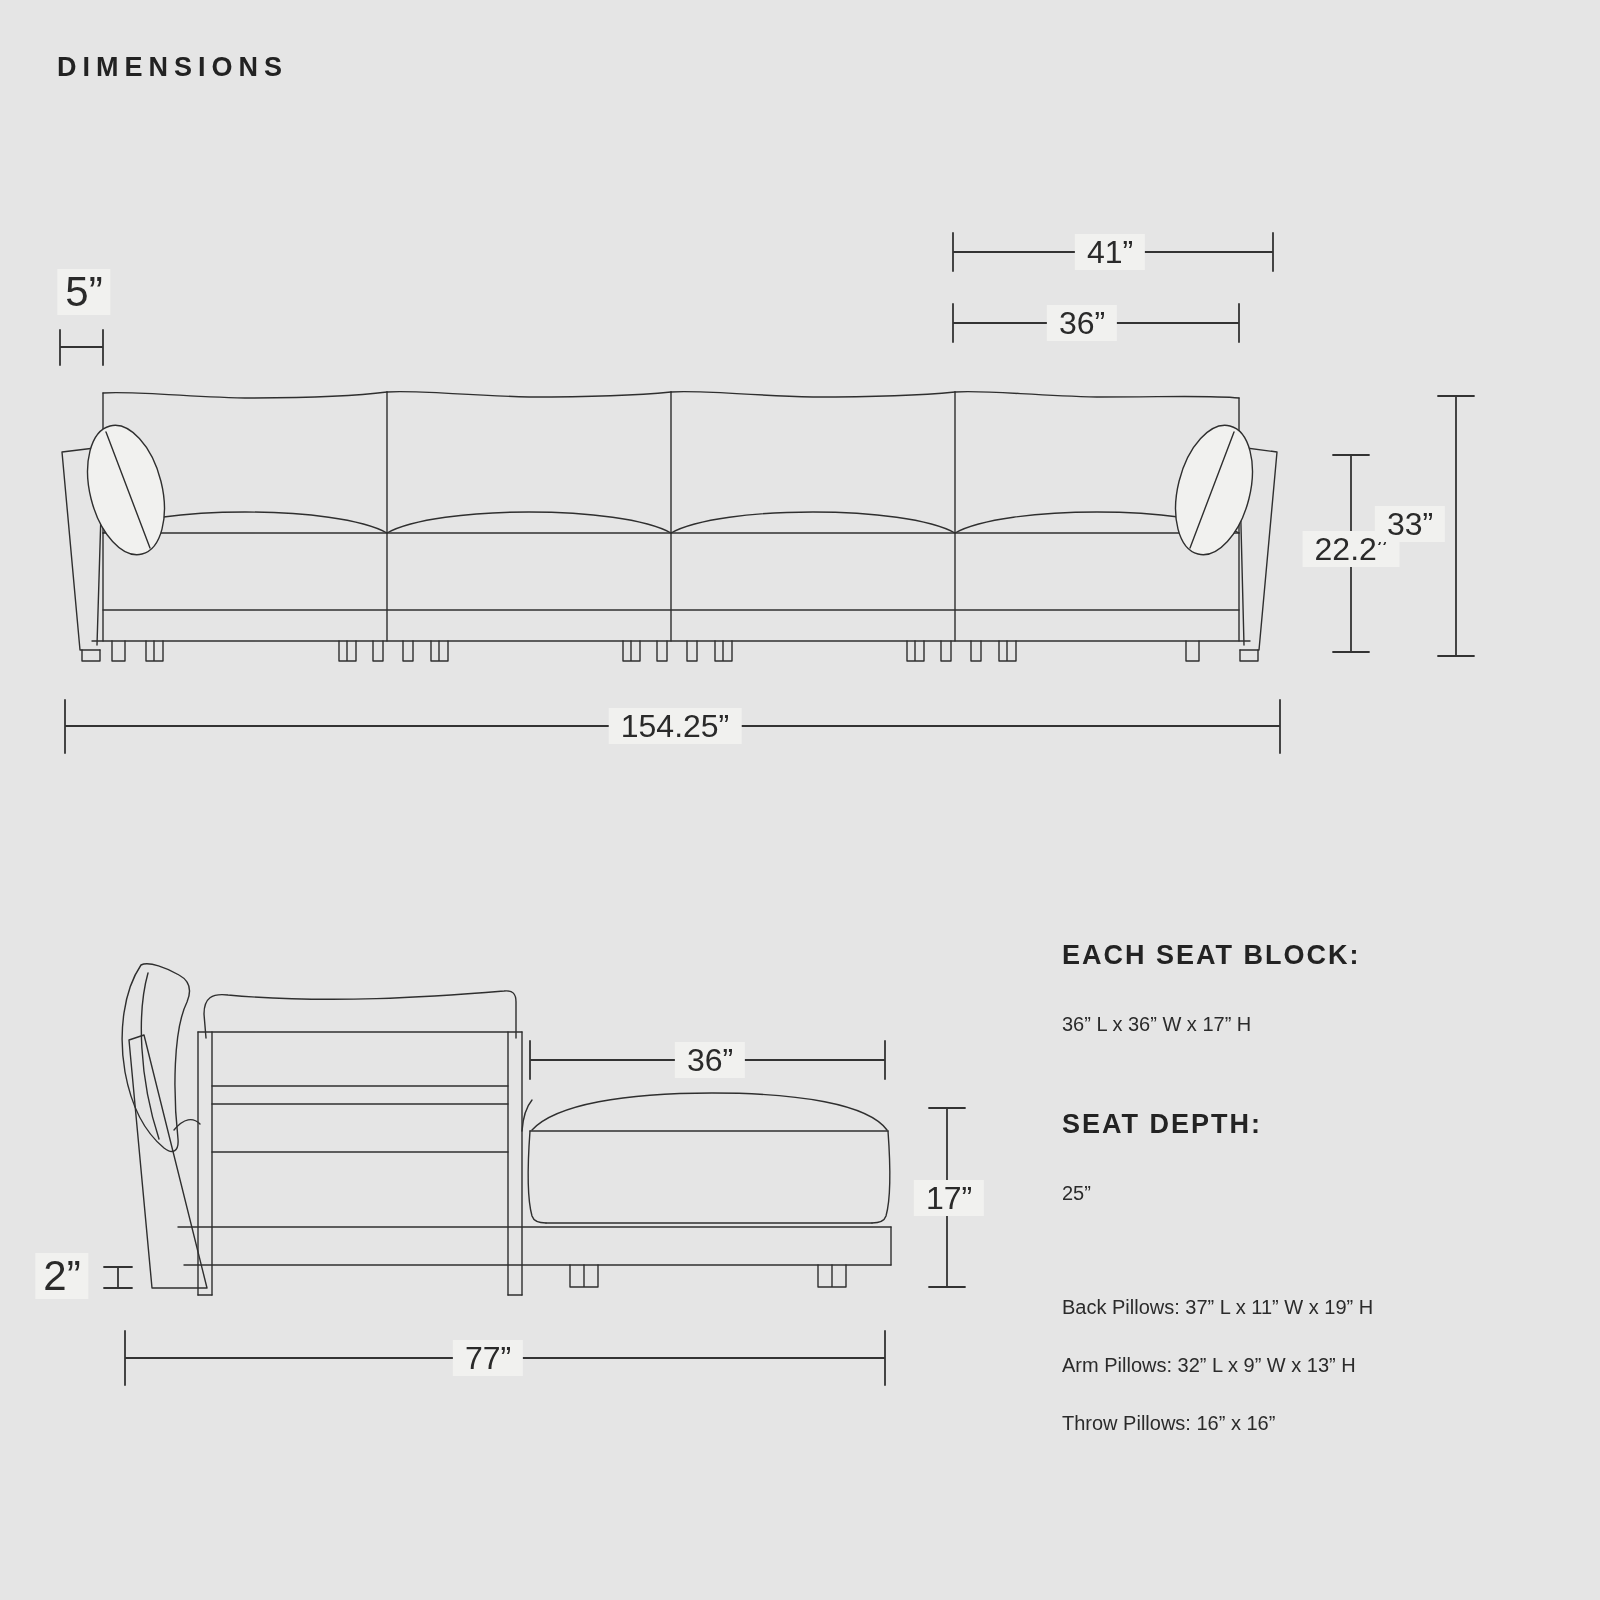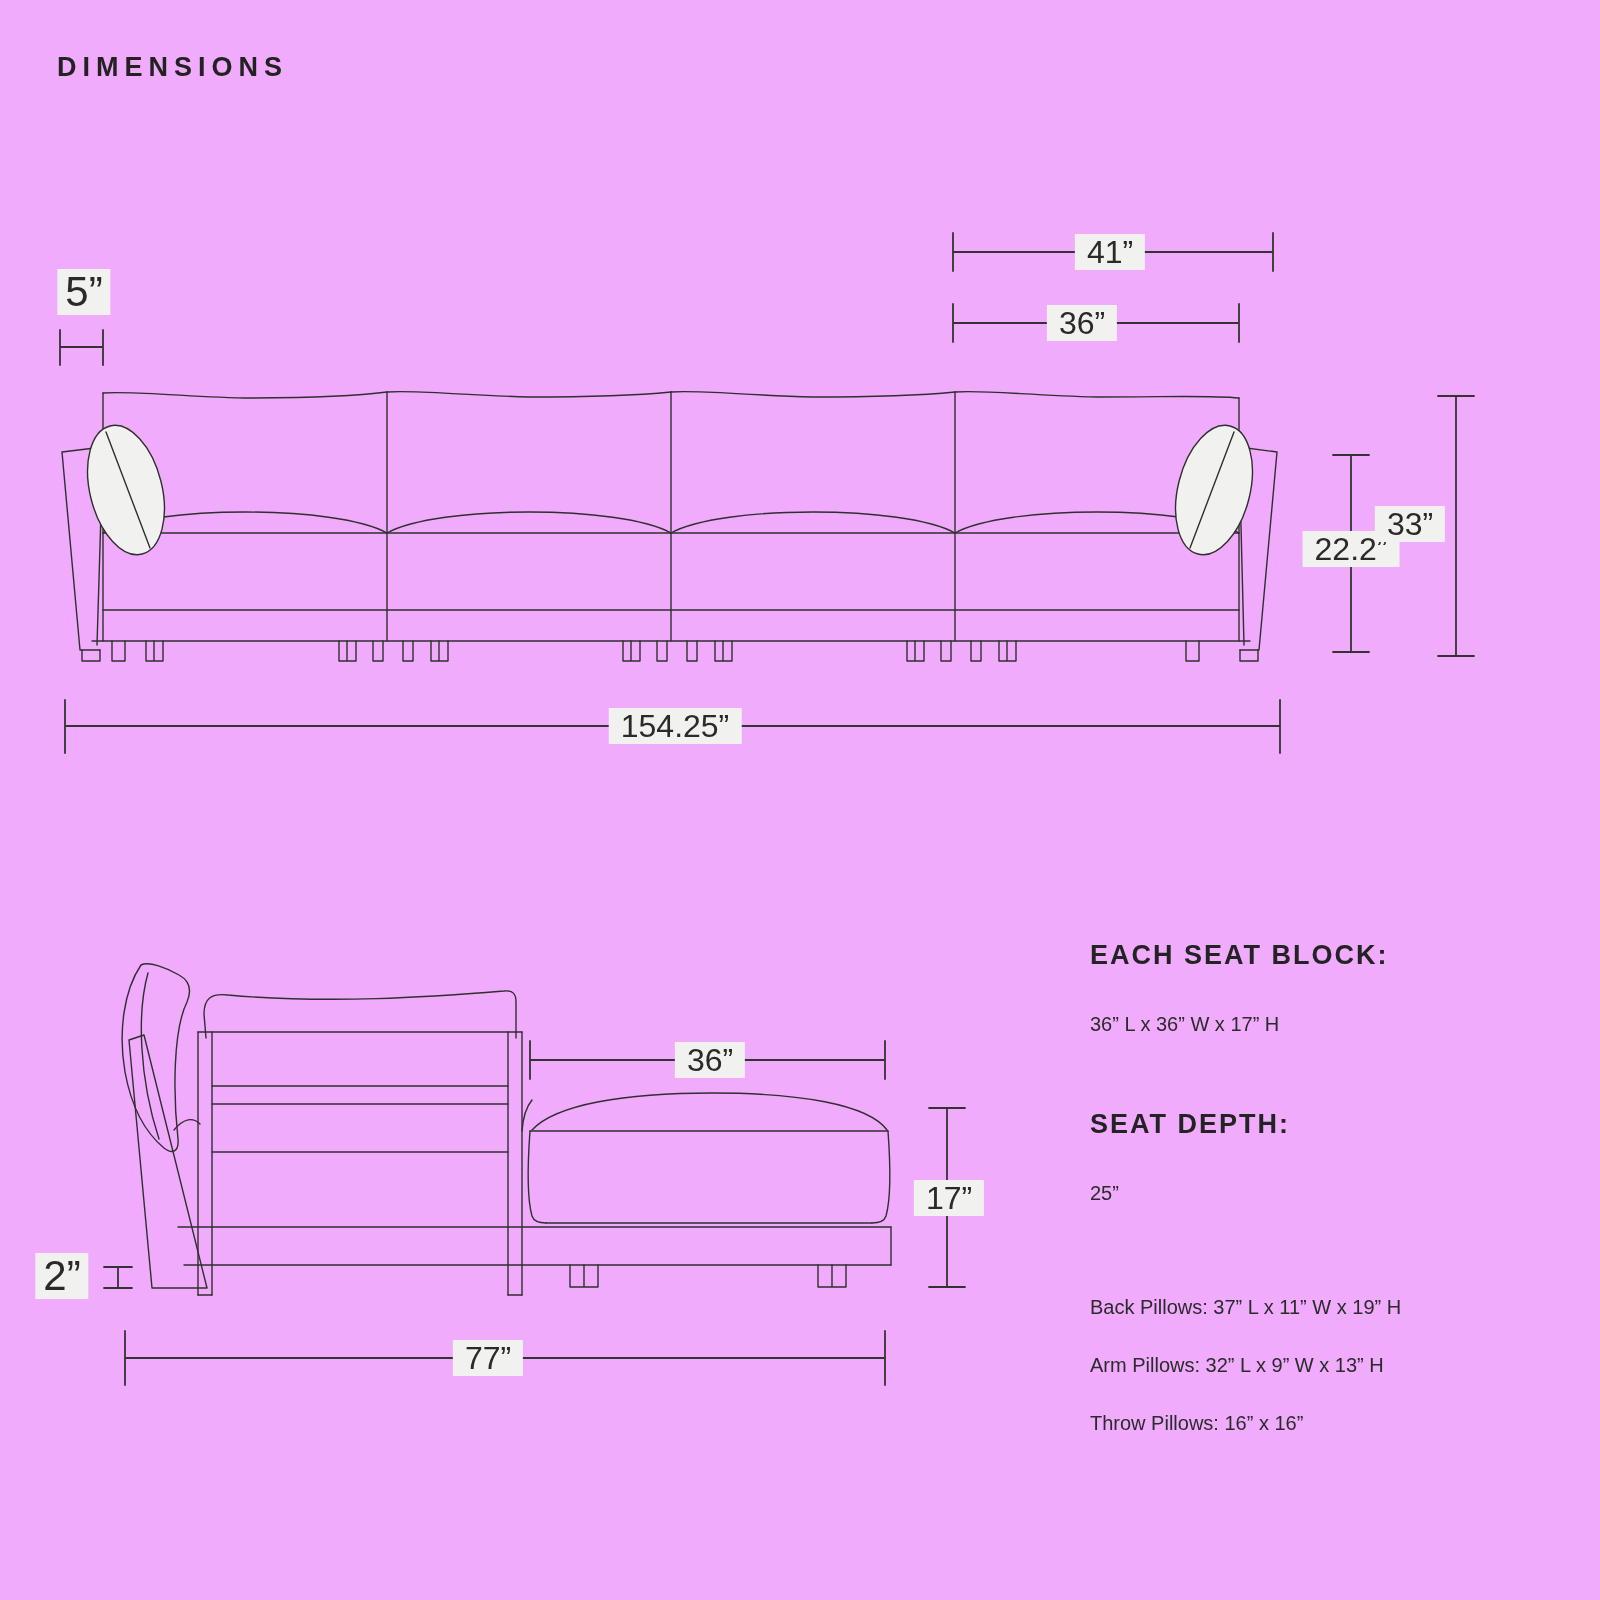--- a/index.html
+++ b/index.html
@@ -24,33 +24,33 @@
     color:#2a2a2a;
     background:#f1f1ef;
     padding:2px 12px;
     white-space:nowrap;
     line-height:1;
   }
   .dim.small{font-size:42px;padding:2px 8px;}
   .specs{
     position:absolute;left:1062px;top:940px;width:520px;
   }
-  .spec-section{margin-bottom:56px;margin-left:28px;}
+  .spec-section{margin-bottom:56px;}
   .spec-heading{
     font-size:27px;font-weight:bold;letter-spacing:2px;
     color:#232323;margin-bottom:24px;
   }
   .spec-line{
     font-size:20px;color:#2b2b2b;line-height:58px;
   }
 </style>
 </head>
 <body>
 
-<div class="canvas" style="background: #f0abfc;">
+<div class="canvas" style="background: #e5e5e5;">
 
   <svg class="drawing" width="1600" height="1600" viewBox="0 0 1600 1600">
 
     <g fill="none" stroke="#2f2f2f" stroke-width="1.4" stroke-linecap="round" stroke-linejoin="round">
 
       <path d="M 103,393 C 133,391 173,396 245,398 C 317,398 357,396 387,392"></path>
       <path d="M 387,392 C 417,390 457,395 529,397 C 601,397 641,395 671,392"></path>
       <path d="M 671,392 C 701,390 741,395 813,397 C 885,397 925,395 955,392"></path>
       <path d="M 955,392 C 985,390 1025,395 1097,397 C 1169,397 1209,395 1239,398"></path>
 

